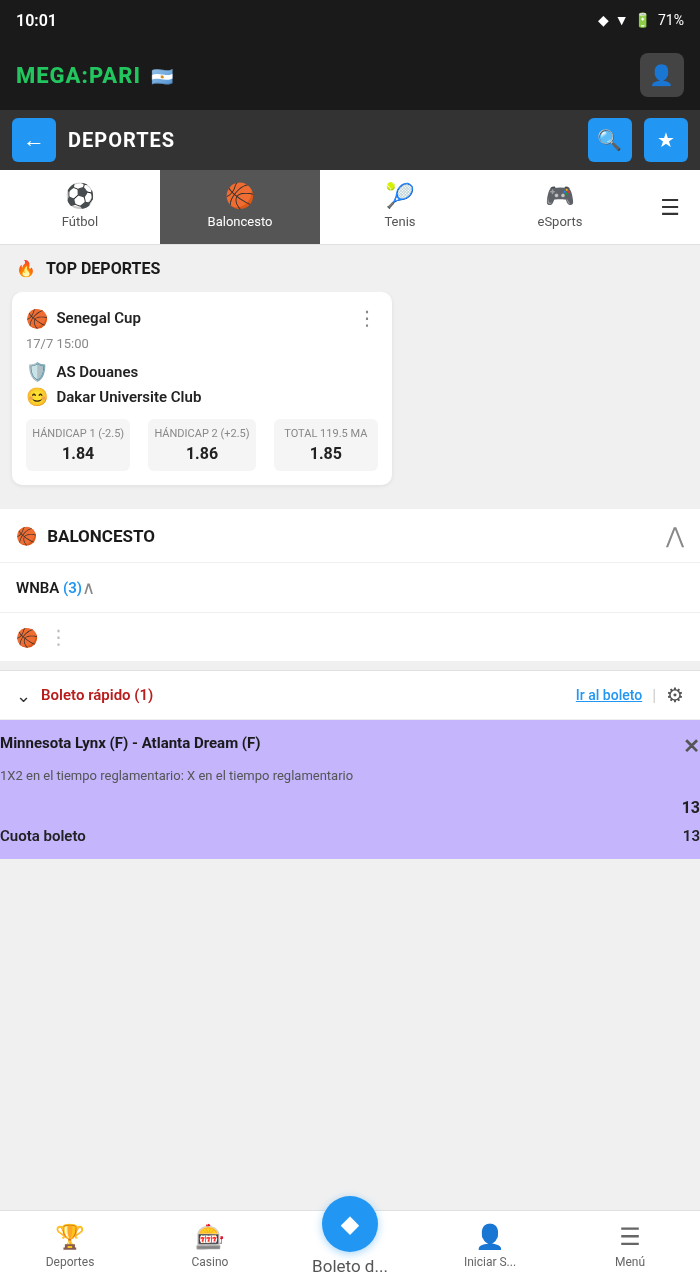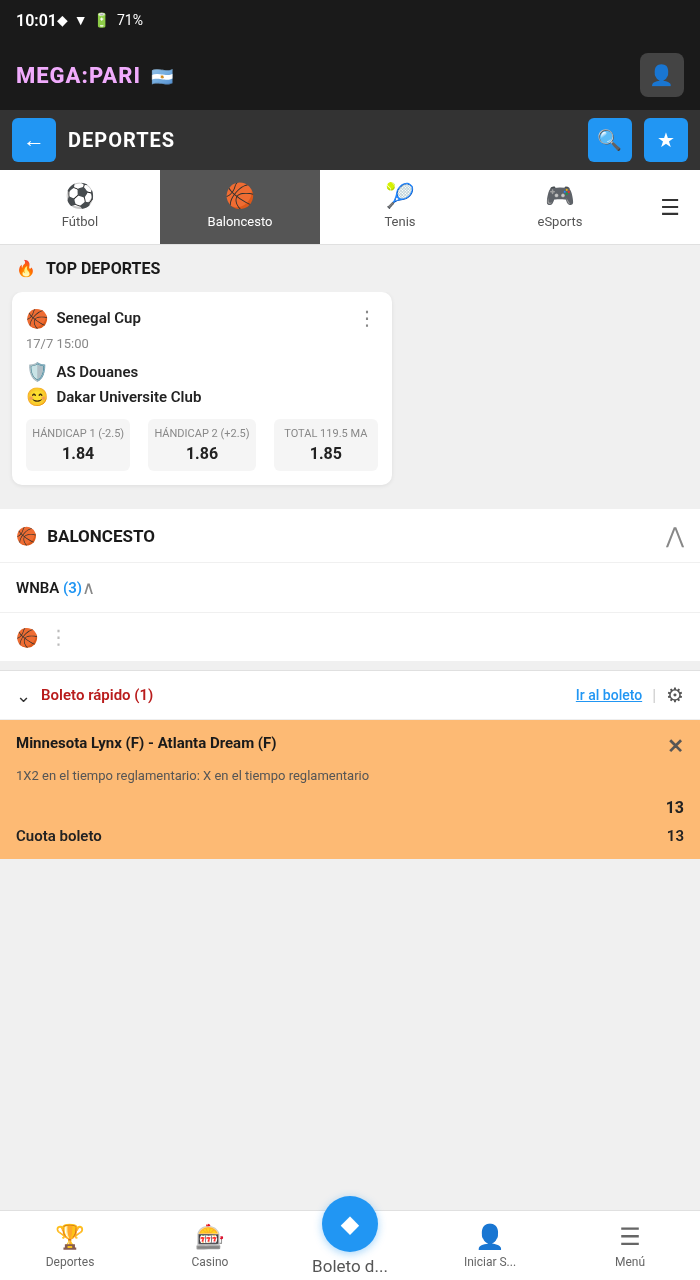--- a/index.html
+++ b/index.html
@@ -10,20 +10,21 @@
       width: 700px;
       min-height: 1280px;
       overflow-x: hidden;
     }
 
     
     .status-bar {
       background: #1a1a1a;
       color: white;
       display: flex;
+      justify-content: space-between;
       align-items: center;
       padding: 8px 16px;
       height: 40px;
     }
     .status-time { font-size: 16px; font-weight: 600; }
     .status-icons { display: flex; align-items: center; gap: 6px; font-size: 14px; }
 
     
     .header {
       background: #1a1a1a;
@@ -32,21 +33,21 @@
       align-items: center;
       padding: 10px 16px;
       height: 70px;
     }
     .logo {
       color: white;
       font-size: 22px;
       font-weight: 800;
       letter-spacing: 1px;
     }
-    .logo span { color: #f0abfc; }
+    .logo span { color: #22c55e; }
     .logo .flag { font-size: 18px; margin-left: 4px; }
     .header-user {
       width: 44px; height: 44px;
       background: #444;
       border-radius: 8px;
       display: flex; align-items: center; justify-content: center;
       color: white; font-size: 20px;
       cursor: pointer;
     }
 
@@ -270,22 +271,22 @@
       font-size: 14px;
       font-weight: 500;
       cursor: pointer;
       text-decoration: underline;
     }
     .boleto-divider { color: #ccc; }
     .boleto-gear { font-size: 20px; color: #555; cursor: pointer; }
 
     
     .boleto-content {
-      background: #fdba74;
-      padding: 14px 16px;
+      background: #c4b5fd;
+      padding: 14px 0;
       border-top: 1px solid #eee;
     }
     .boleto-match-title {
       font-size: 15px;
       font-weight: 700;
       color: #1a1a1a;
       display: flex;
       justify-content: space-between;
       align-items: flex-start;
       margin-bottom: 8px;

